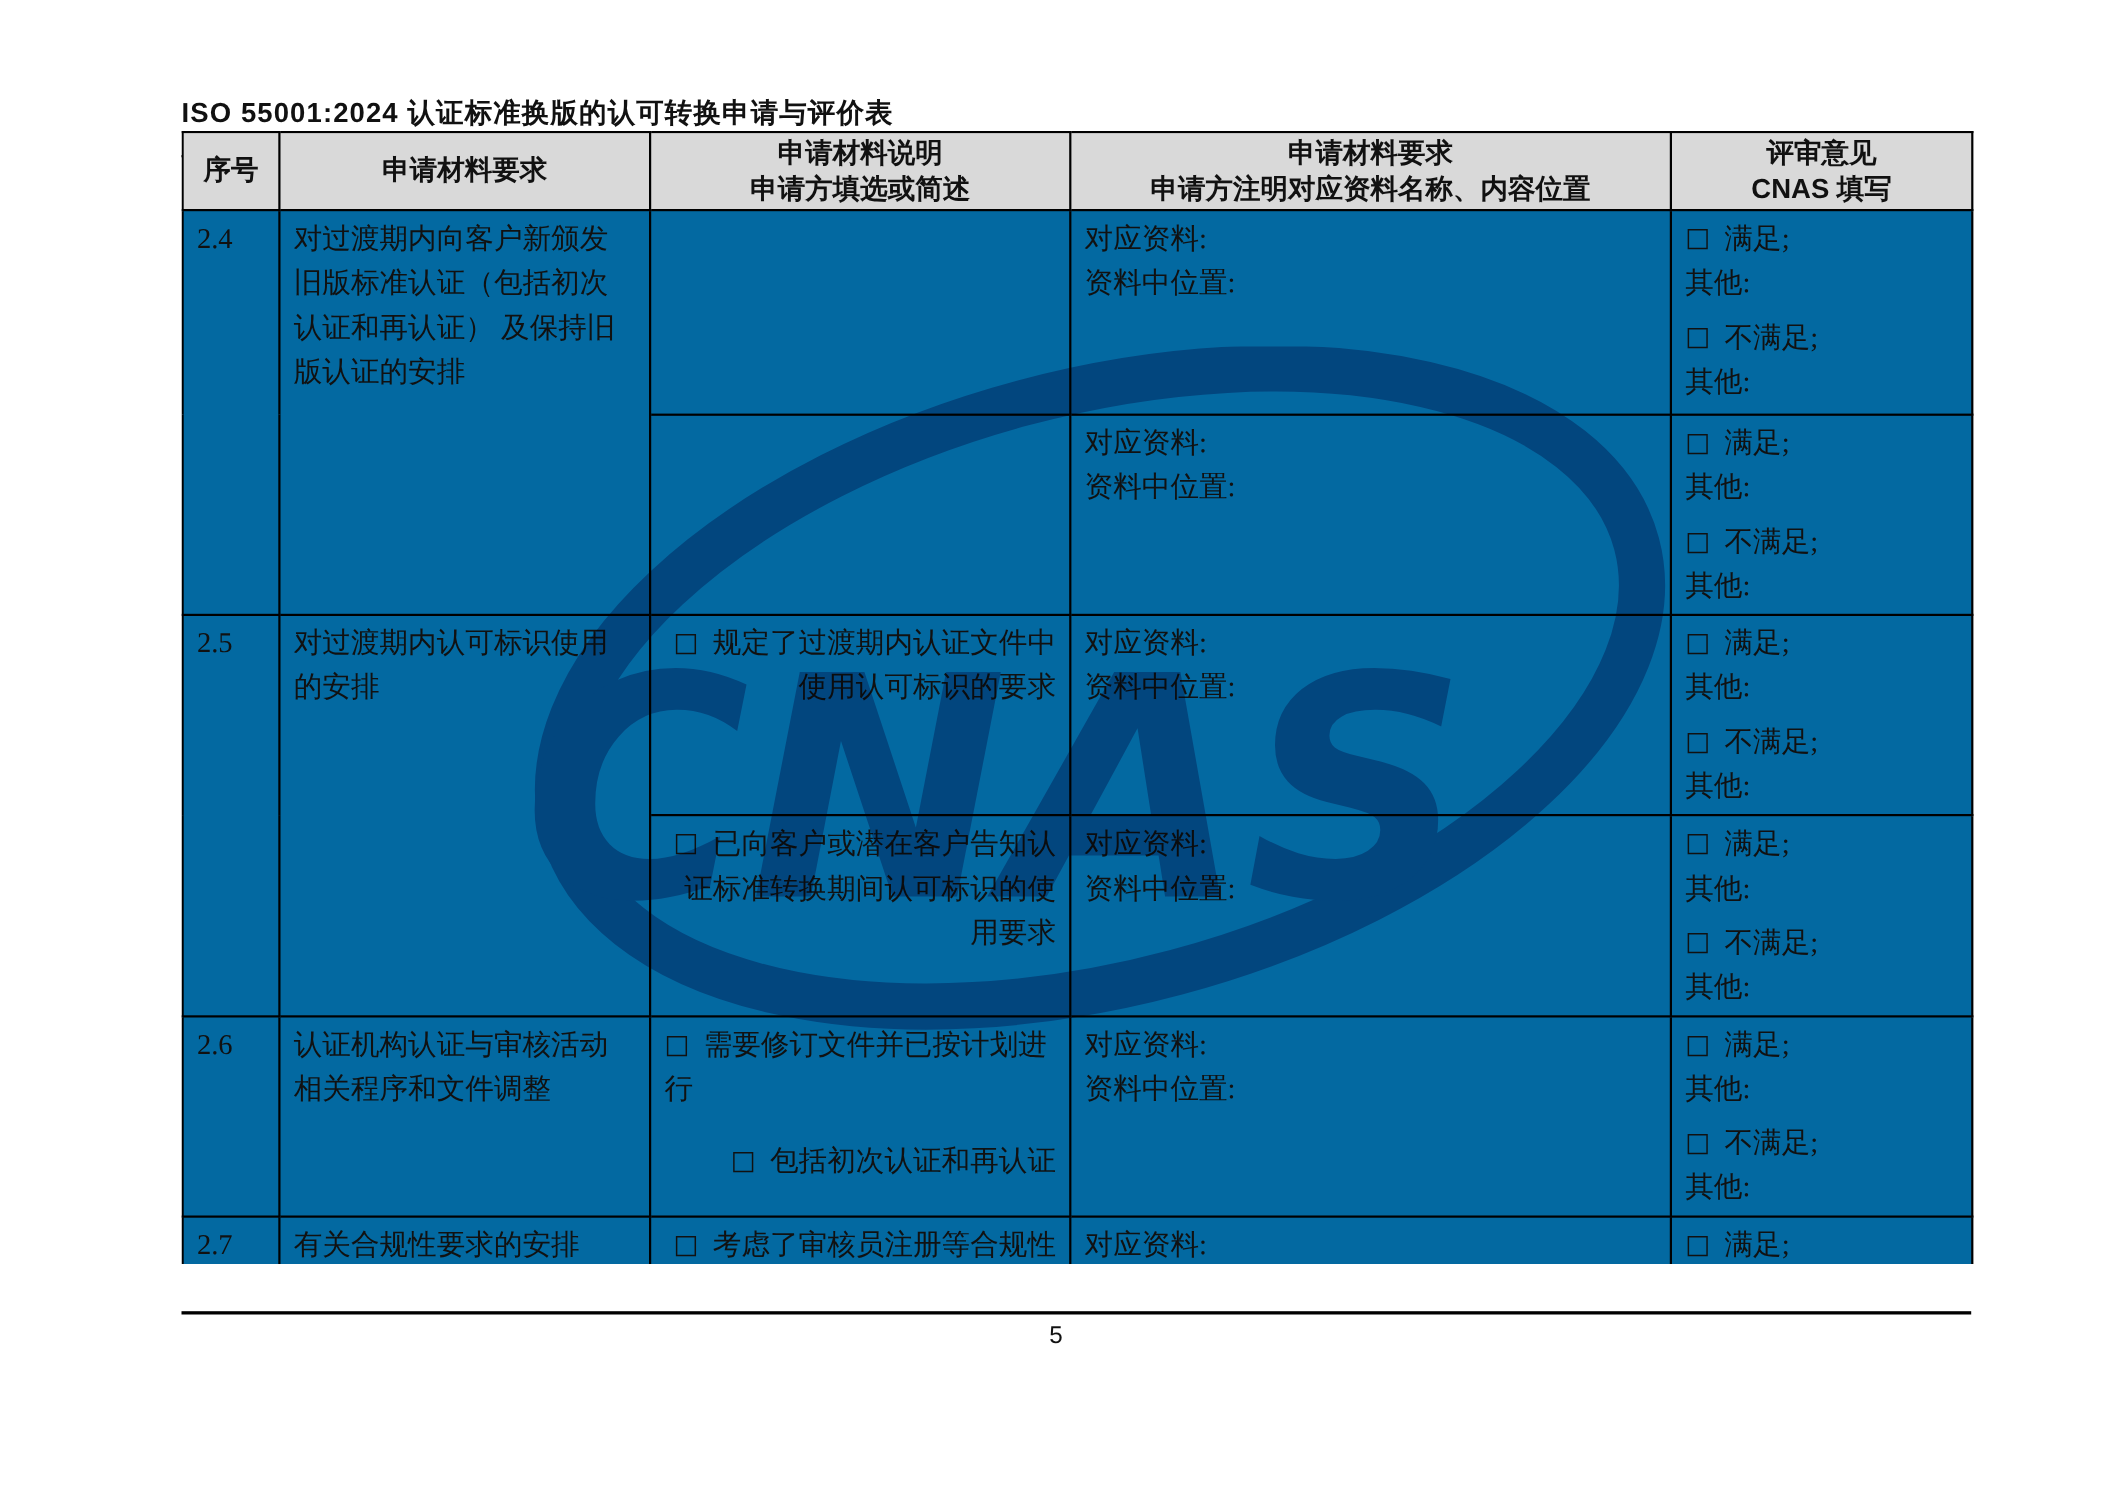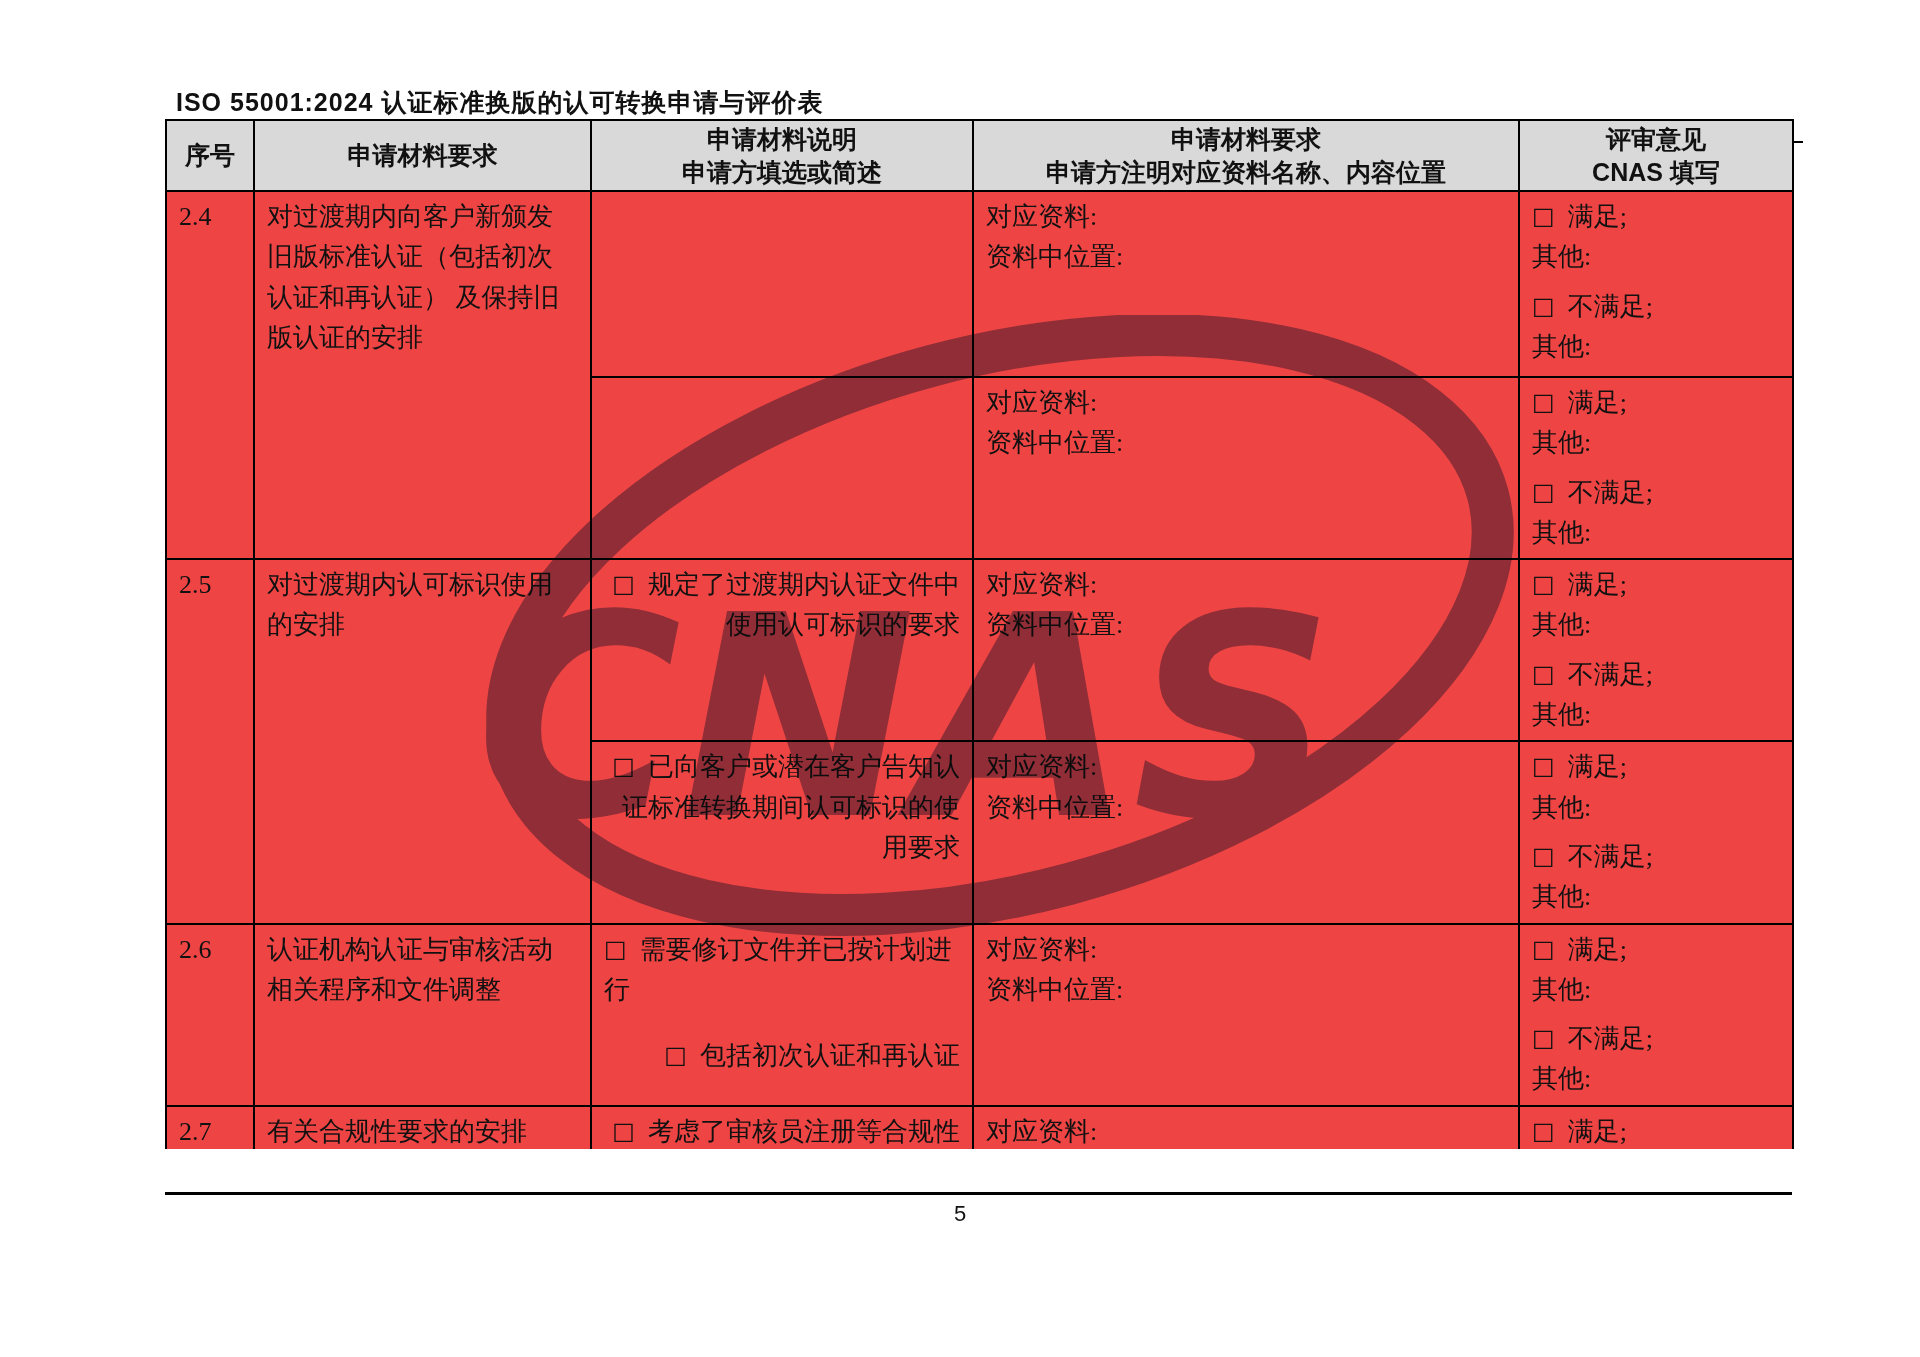--- a/index.html
+++ b/index.html
@@ -5,36 +5,36 @@
   html,body{margin:0;padding:0;}
   body{
     width:1920px;height:1357px;position:relative;background:#ffffff;
     font-family:"Liberation Serif","DejaVu Serif",serif;color:#111;
     overflow:hidden;
   }
   .doc-title{
     position:absolute;left:165px;top:86px;width:1627px;
     font-family:"Liberation Sans","DejaVu Sans",sans-serif;
     font-weight:bold;font-size:25px;letter-spacing:1px;
-    padding-bottom:22px;border-bottom:2px solid #000000;margin-left:11px;
+    padding-bottom:22px;border-bottom:2px solid #000000;
   }
   .table-wrap{
     position:absolute;left:165px;top:119px;width:1631px;height:1030px;
     overflow:hidden;
   }
   table#grid{border-collapse:collapse;table-layout:fixed;width:1627px;}
   #grid th,#grid td{border:2px solid #000;}
   #grid thead th{
     background:#d9d9d9;height:61px;vertical-align:middle;text-align:center;
     font-family:"Liberation Sans","DejaVu Sans",sans-serif;
     font-weight:bold;font-size:25px;line-height:1.3;padding:2px 4px;
   }
   #grid td{
     vertical-align:top;font-size:26px;line-height:1.55;padding:5px 12px;
-    background:#ef4444;
+    background:#0369a1;
   }
   td.id-cell{background:#f2f2f2;padding-left:16px;}
   td.req-cell{background:#f2f2f2;}
   td.desc-cell{background:#f7f7f7;}
   .desc-item{margin:0 0 26px 0;}
   .desc-item:last-child{margin-bottom:0;text-align:right;}
   .cb{
     font-family:"DejaVu Sans","Liberation Sans",sans-serif;
     font-size:24px;margin-right:13px;position:relative;top:-1px;
   }

